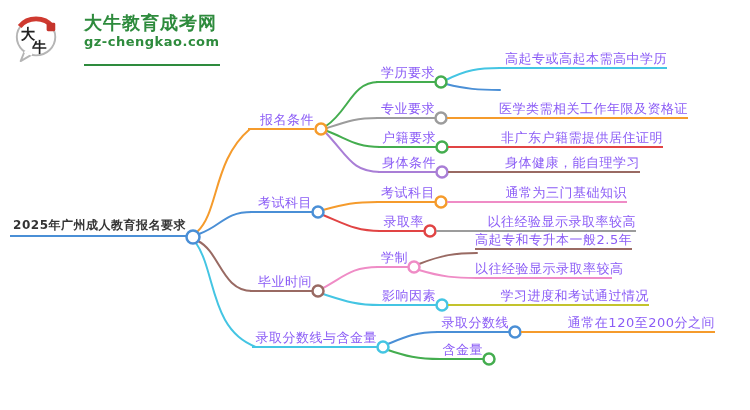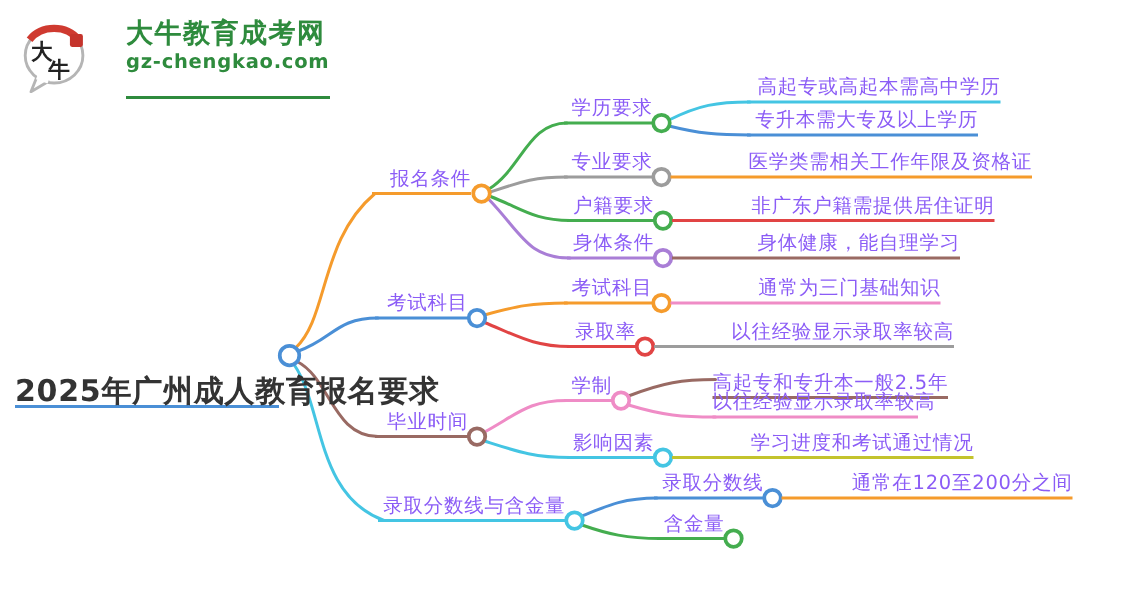--- a/index.html
+++ b/index.html
@@ -2,21 +2,21 @@
 <html><head>
 <meta charset="utf-8">
 <style>
   html,body{margin:0;padding:0;background:#fff;}
   #stage{position:relative;width:750px;height:410px;background:#fff;overflow:hidden;
          font-family:"DejaVu Sans","Liberation Sans",sans-serif;}
   #wires{position:absolute;left:0;top:0;z-index:1;pointer-events:none;}
   .node{position:absolute;z-index:2;font-size:13px;line-height:16px;height:16px;
         text-align:right;border-bottom:2px solid;color:#8b5cf6;white-space:nowrap;
         letter-spacing:.5px;}
-  .root{font-size:20px;font-weight:bold;line-height:19px;height:19px;color:#333;margin-top:35px;}
+  .root{font-size:12px;font-weight:bold;line-height:19px;height:19px;color:#333;}
   .u-blue{border-color:#4a8fd6}
   .u-orange{border-color:#f59b2c}
   .u-brown{border-color:#996a63}
   .u-cyan{border-color:#44c5e3}
   .u-green{border-color:#44ad4f}
   .u-gray{border-color:#9c9c9c}
   .u-purple{border-color:#a97ed6}
   .u-red{border-color:#e14444}
   .u-pink{border-color:#ef8cc6}
   .u-olive{border-color:#c3c32d}
@@ -110,24 +110,23 @@
   <div class="node u-orange" style="left:376px;top:185px;width:59px">考试科目</div>
   <div class="node u-red" style="left:378px;top:214px;width:46px">录取率</div>
 
   <div class="node u-pink" style="left:376px;top:250px;width:32px">学制</div>
   <div class="node u-cyan" style="left:378px;top:288px;width:58px">影响因素</div>
 
   <div class="node u-blue" style="left:436px;top:315px;width:73px">录取分数线</div>
   <div class="node u-green" style="left:438px;top:342px;width:45px">含金量</div>
 
   <div class="node u-cyan" style="left:498px;top:51px;width:169px">高起专或高起本需高中学历</div>
-  <div class="node u-blue" style="left:498px;top:73px;width:154px">专升本需大专及以上学历</div>
   <div class="node u-orange" style="left:447px;top:101px;width:241px">医学类需相关工作年限及资格证</div>
   <div class="node u-red" style="left:448px;top:130px;width:215px">非广东户籍需提供居住证明</div>
   <div class="node u-brown" style="left:448px;top:155px;width:192px">身体健康，能自理学习</div>
   <div class="node u-pink" style="left:447px;top:185px;width:180px">通常为三门基础知识</div>
   <div class="node u-gray" style="left:436px;top:214px;width:200px">以往经验显示录取率较高</div>
-  <div class="node u-brown" style="left:475px;top:248px;width:157px">高起专和专升本一般2.5年</div>
+  <div class="node u-brown" style="left:475px;top:232px;width:157px">高起专和专升本一般2.5年</div>
   <div class="node u-pink" style="left:475px;top:261px;width:137px">以往经验显示录取率较高</div>
   <div class="node u-olive" style="left:448px;top:288px;width:201px">学习进度和考试通过情况</div>
   <div class="node u-orange" style="left:521px;top:315px;width:194px">通常在120至200分之间</div>
 
 </div>
 
 </body></html>

